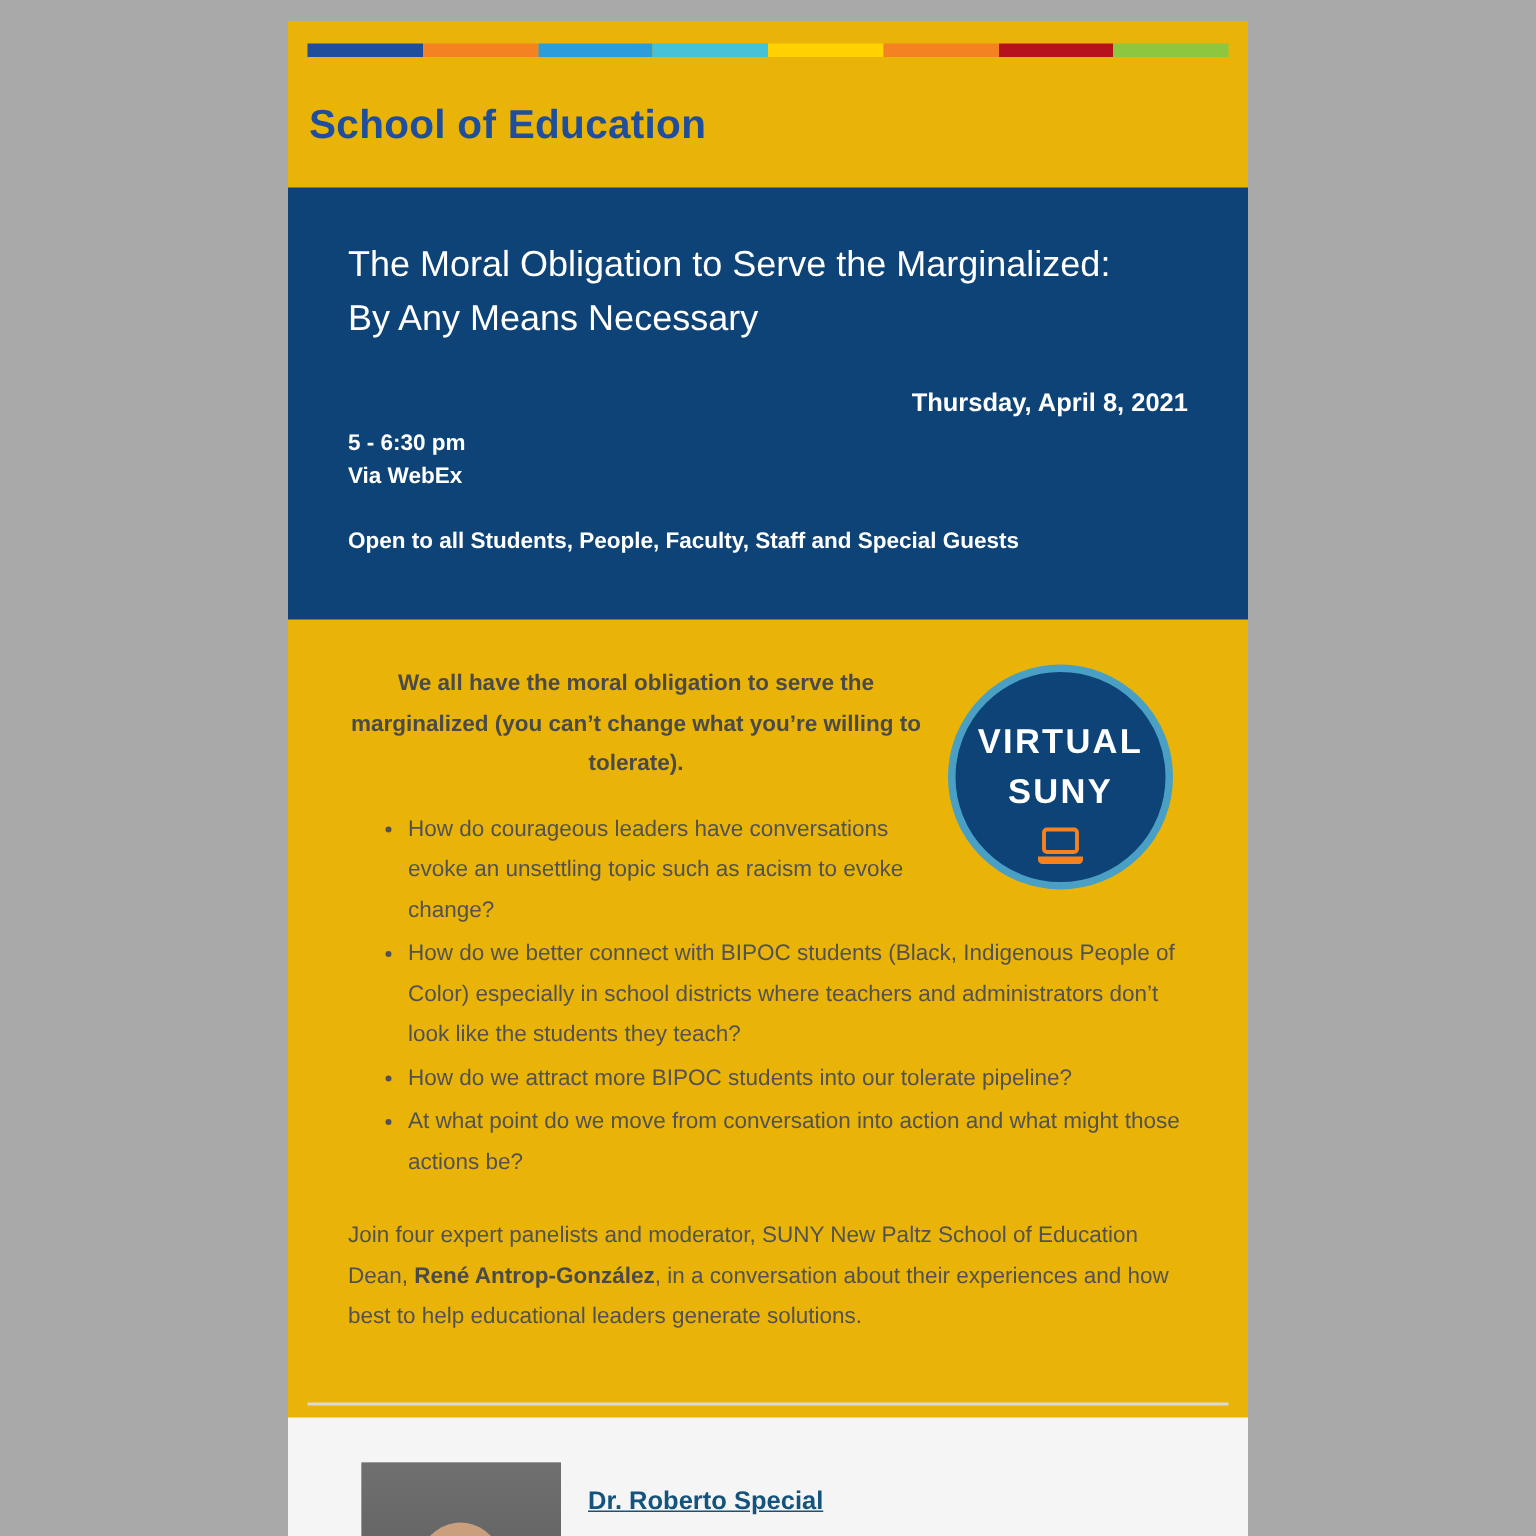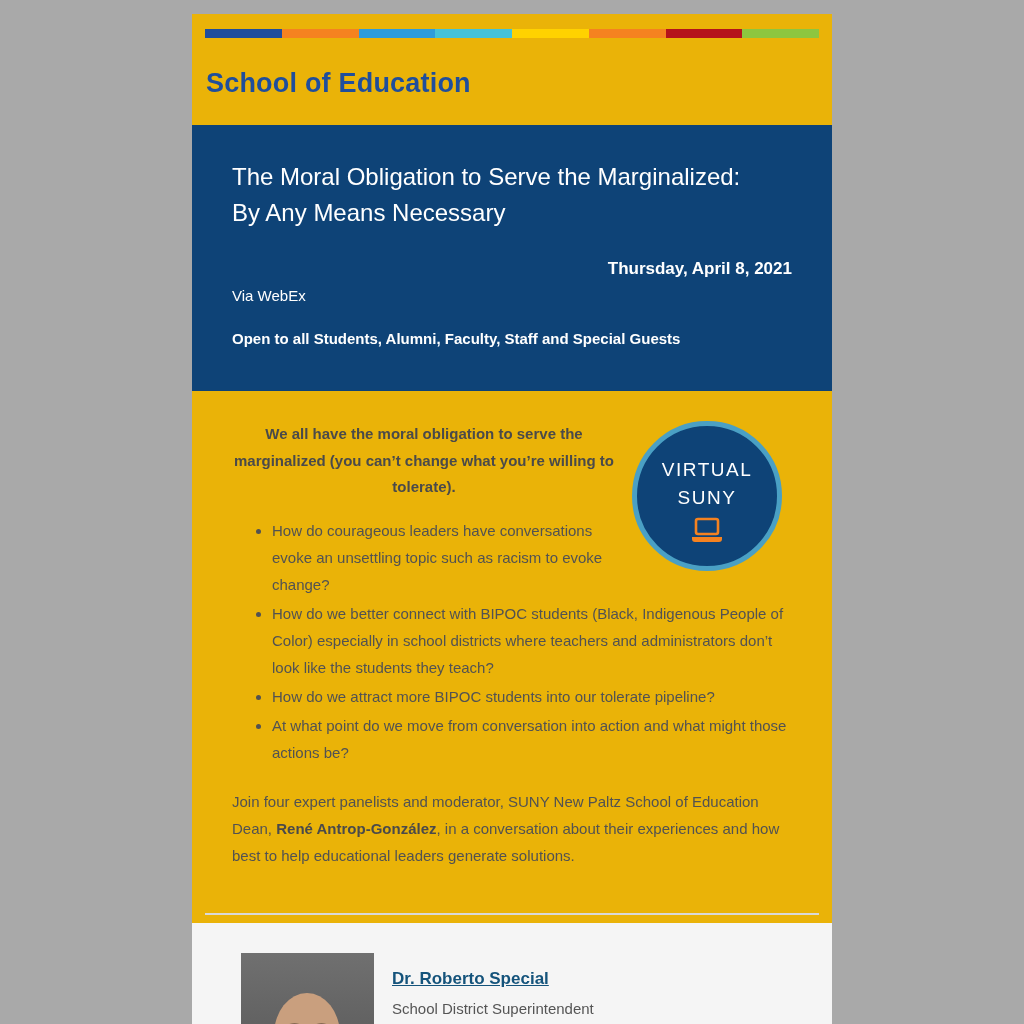--- a/index.html
+++ b/index.html
@@ -45,21 +45,21 @@
   }
   .hero h2{
     font-size:24px;
     font-weight:400;
     line-height:1.5;
     white-space:pre-line;
     margin-bottom:28px;
   }
   .hero .date{font-size:17px;font-weight:700;margin-bottom:8px;text-align:right;}
   .hero .time{font-size:15px;font-weight:700;margin-bottom:5px;}
-  .hero .loc{font-size:15px;font-weight:400;margin-bottom:26px;}
+  .hero .loc{font-size:15px;font-weight:700;margin-bottom:26px;}
   .hero .audience{font-size:15px;font-weight:700;}
   
   .body{
     padding:30px 40px 0;
     color:#525252;
     font-size:15px;
   }
   .badge{
     float:right;
     width:150px;
@@ -67,22 +67,22 @@
     margin:0 10px 16px 16px;
     border-radius:50%;
     background:var(--hero-bg);
     border:5px solid var(--badge-ring);
     color:#ffffff;
     text-align:center;
     padding-top:30px;
   }
   .badge .badge-line{
     display:block;
-    font-size:19px;
-    font-weight:400;
+    font-size:23px;
+    font-weight:700;
     letter-spacing:1.5px;
     line-height:1.45;
   }
   .badge svg{margin-top:6px;}
   .intro{
     font-weight:700;
     color:#4a4a4a;
     line-height:1.78;
     margin-bottom:16px;
     text-align:center;
@@ -149,22 +149,23 @@
     </div>
 
   <div class="org-header">
     <h1>School of Education</h1>
   </div>
 
   <div class="hero">
     <h2>The Moral Obligation to Serve the Marginalized:
 By Any Means Necessary</h2>
     <div class="date">Thursday, April 8, 2021</div>
+    <div class="time">5 - 6:30 pm</div>
     <div class="loc">Via WebEx</div>
-    <div class="audience">Open to all Students, Alumni, Faculty, Staff and Special Guests</div>
+    <div class="audience">Open to all Students, People, Faculty, Staff and Special Guests</div>
   </div>
 
   <div class="body">
 
     <div class="badge">
       <span class="badge-line">VIRTUAL</span>
       <span class="badge-line">SUNY</span>
       <svg width="36" height="28" viewBox="0 0 36 28">
         <rect x="7" y="2" width="22" height="15" rx="2" fill="none" stroke="#f58220" stroke-width="2.6"></rect>
         <path d="M3 20 h30 v2 a3 3 0 0 1 -3 3 h-24 a3 3 0 0 1 -3 -3 z" fill="#f58220"></path>

